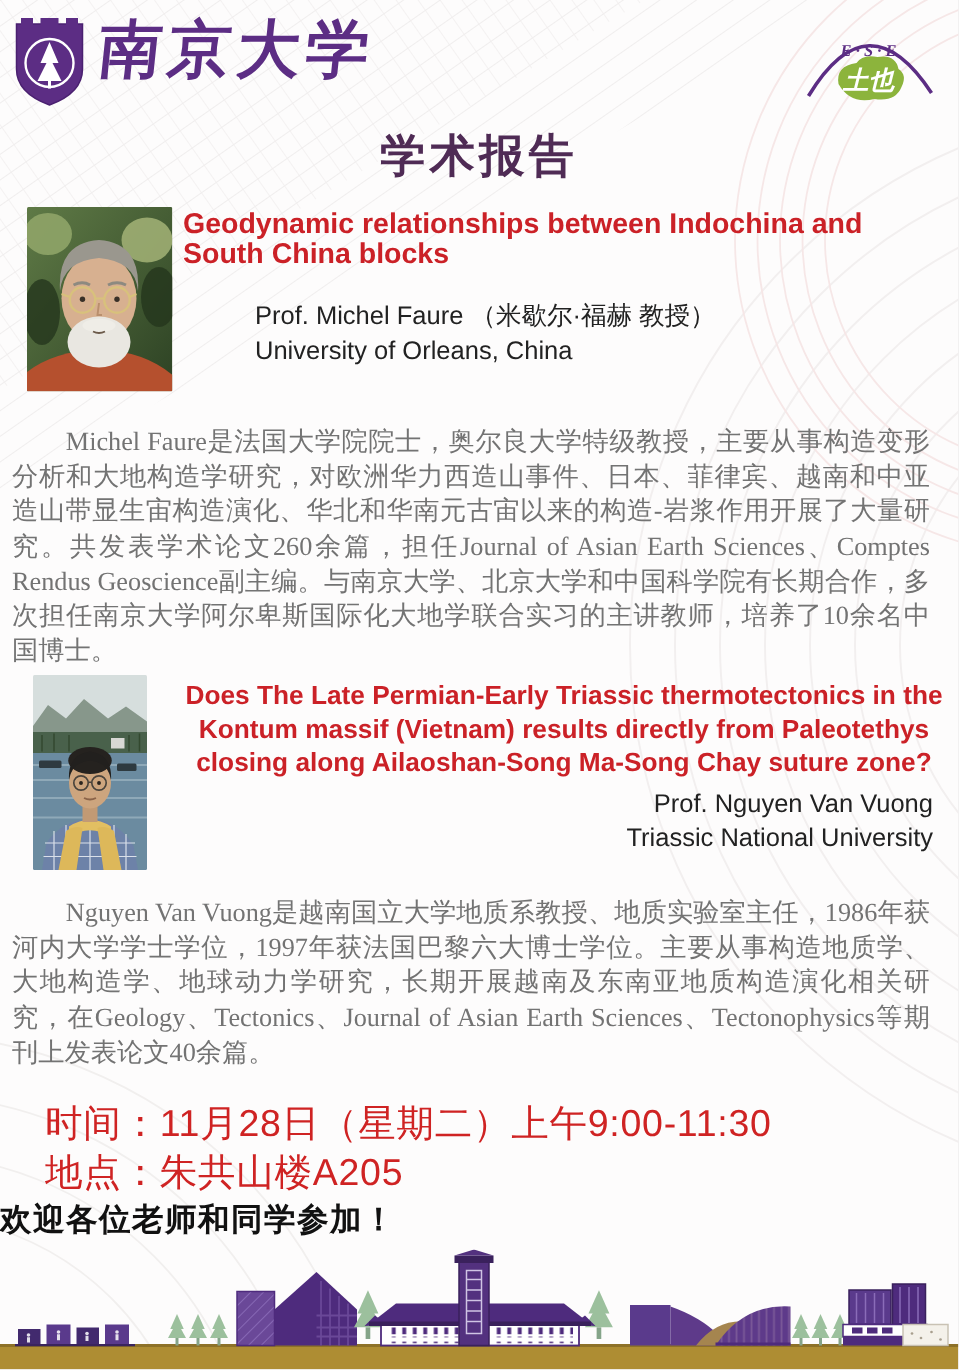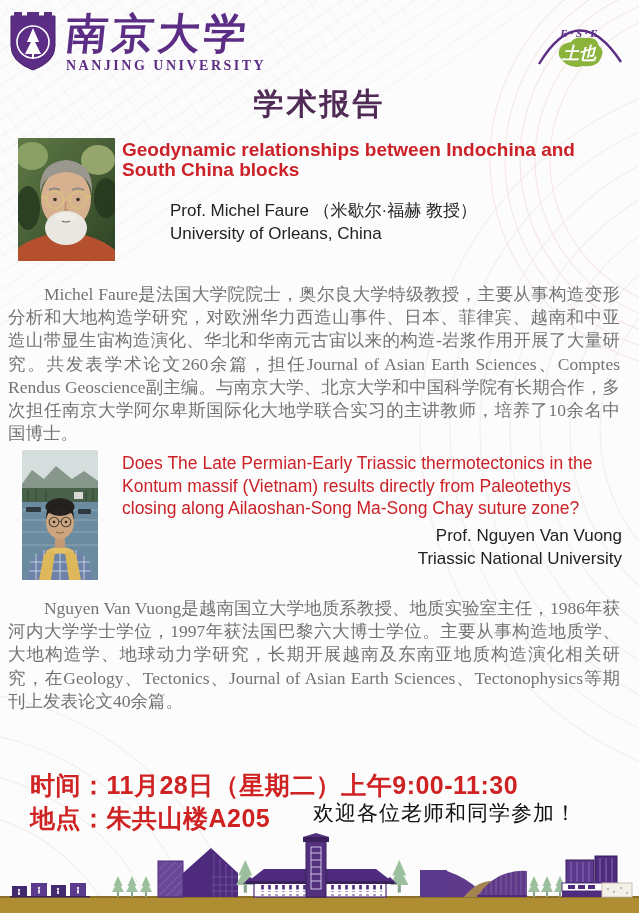--- a/index.html
+++ b/index.html
@@ -19,35 +19,35 @@
     letter-spacing:2.5px;color:#5c2d84;margin-top:2px;}
   .ese-logo{right:14px;top:12px;font-style:italic;}
 
   .page-title{left:0;top:84px;width:639px;text-align:center;
     font-size:30px;font-weight:bold;color:#4f2b55;letter-spacing:3px;}
 
   .photo{border-radius:1px;overflow:hidden;}
   .talk1-title{left:122px;top:140px;width:502px;font-size:19px;line-height:20px;
     font-weight:bold;color:#cb2127;}
   .talk2-title{left:122px;top:452px;width:508px;font-size:17.5px;line-height:22.5px;
-    font-weight:normal;color:#cb2127;}
+    font-weight:bold;color:#cb2127;text-align:center;}
   .speaker-meta{font-size:17px;line-height:23px;color:#222;}
   .meta1{left:122px;top:199px;width:500px;margin-left:48px;}
   .meta2{left:122px;top:524px;width:500px;text-align:right;}
 
   .bio{left:8px;width:612px;font-family:"Liberation Serif",serif;
     font-size:17.5px;line-height:23.2px;text-align:justify;color:#737373;
     text-indent:2.05em;margin:0;}
   .bio1{top:283px;}
   .bio2{top:597px;}
 
   .time-block{left:30px;top:733px;width:600px;font-size:25px;line-height:33px;
-    font-weight:bold;color:#cf2323;letter-spacing:0.5px;margin-top:36px;}
-  .welcome{left:0;top:799px;width:577px;text-align:right;font-size:21px;
-    font-weight:400;color:#111;letter-spacing:1px;}
+    font-weight:normal;color:#cf2323;letter-spacing:0.5px;}
+  .welcome{left:0;top:799px;width:577px;text-align:left;font-size:21px;
+    font-weight:700;color:#111;letter-spacing:1px;}
 
   .skyline{left:0;top:833px;}
 </style>
 </head>
 <body>
 
 <div class="poster">
 
   <svg class="bg-deco" width="639" height="913" viewBox="0 0 639 913">
     <defs>
@@ -90,21 +90,20 @@
       <path d="M3,4 L47,4 L47,34 Q47,50 25,58 Q3,50 3,34 Z" fill="#5c2d84" stroke="#4a2070"></path>
       <circle cx="25" cy="30" r="16" fill="none" stroke="#ffffff" stroke-width="1.6"></circle>
       <path d="M25,16 L31,30 L27,30 L33,42 L17,42 L23,30 L19,30 Z" fill="#ffffff"></path>
       <rect x="24" y="42" width="2" height="5" fill="#ffffff"></rect>
       <rect x="6" y="0" width="8" height="7" fill="#5c2d84"></rect>
       <rect x="36" y="0" width="8" height="7" fill="#5c2d84"></rect>
       <rect x="19" y="0" width="12" height="6" fill="#5c2d84"></rect>
     </svg>
     <div style="margin-left:8px;">
       <div class="nju-cal">南京大学</div>
-      <div class="nju-en">NANJING UNIVERSITY</div>
     </div>
   </div>
 
   <div class="layer ese-logo">
     <svg width="92" height="72" viewBox="0 0 92 72">
       <path d="M6,52 Q46,-14 88,50" fill="none" stroke="#5c2d84" stroke-width="2.4"></path>
       <text x="46" y="25" text-anchor="middle" font-size="11" font-weight="bold" fill="#5c2d84" font-family="Liberation Serif, serif">E · S · E</text>
       <path d="M26,44 Q24,32 38,30 Q42,24 52,26 Q64,24 66,34 Q72,38 68,46 Q64,56 50,54 Q34,58 26,44 Z" fill="#8cb43c"></path>
       <text x="46" y="47" text-anchor="middle" font-size="17" font-weight="bold" fill="#ffffff">土也</text>
     </svg>

